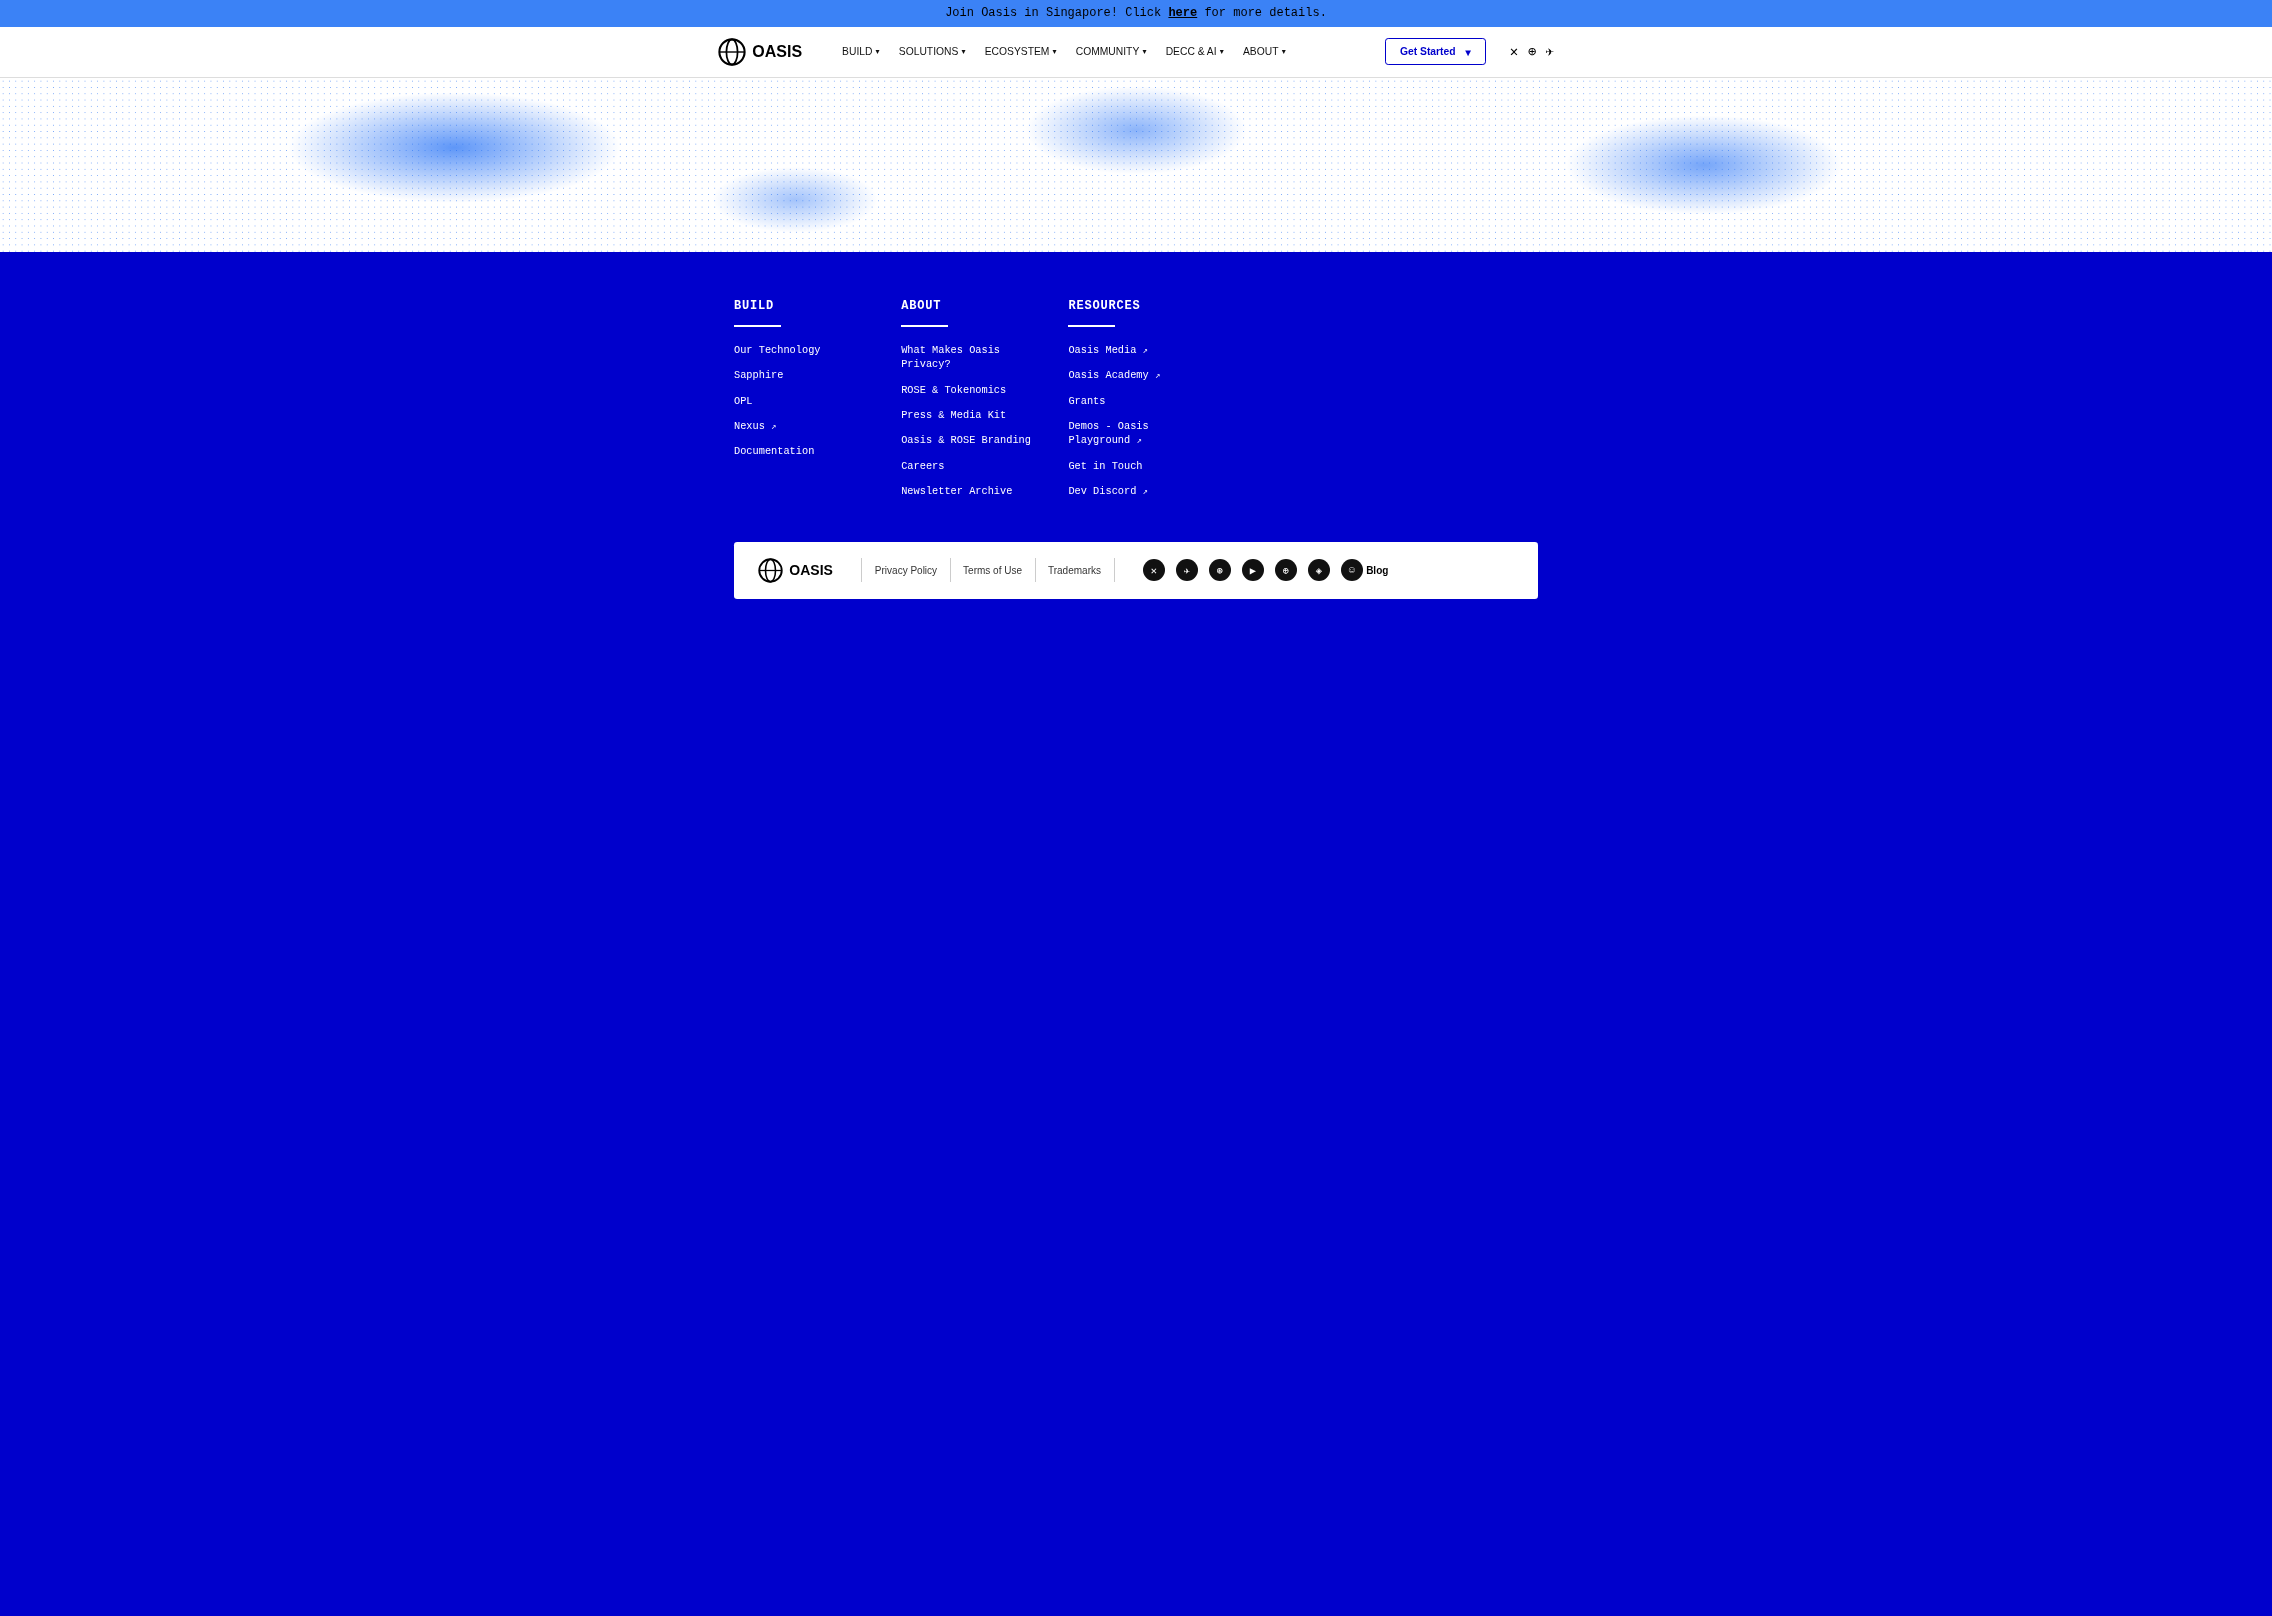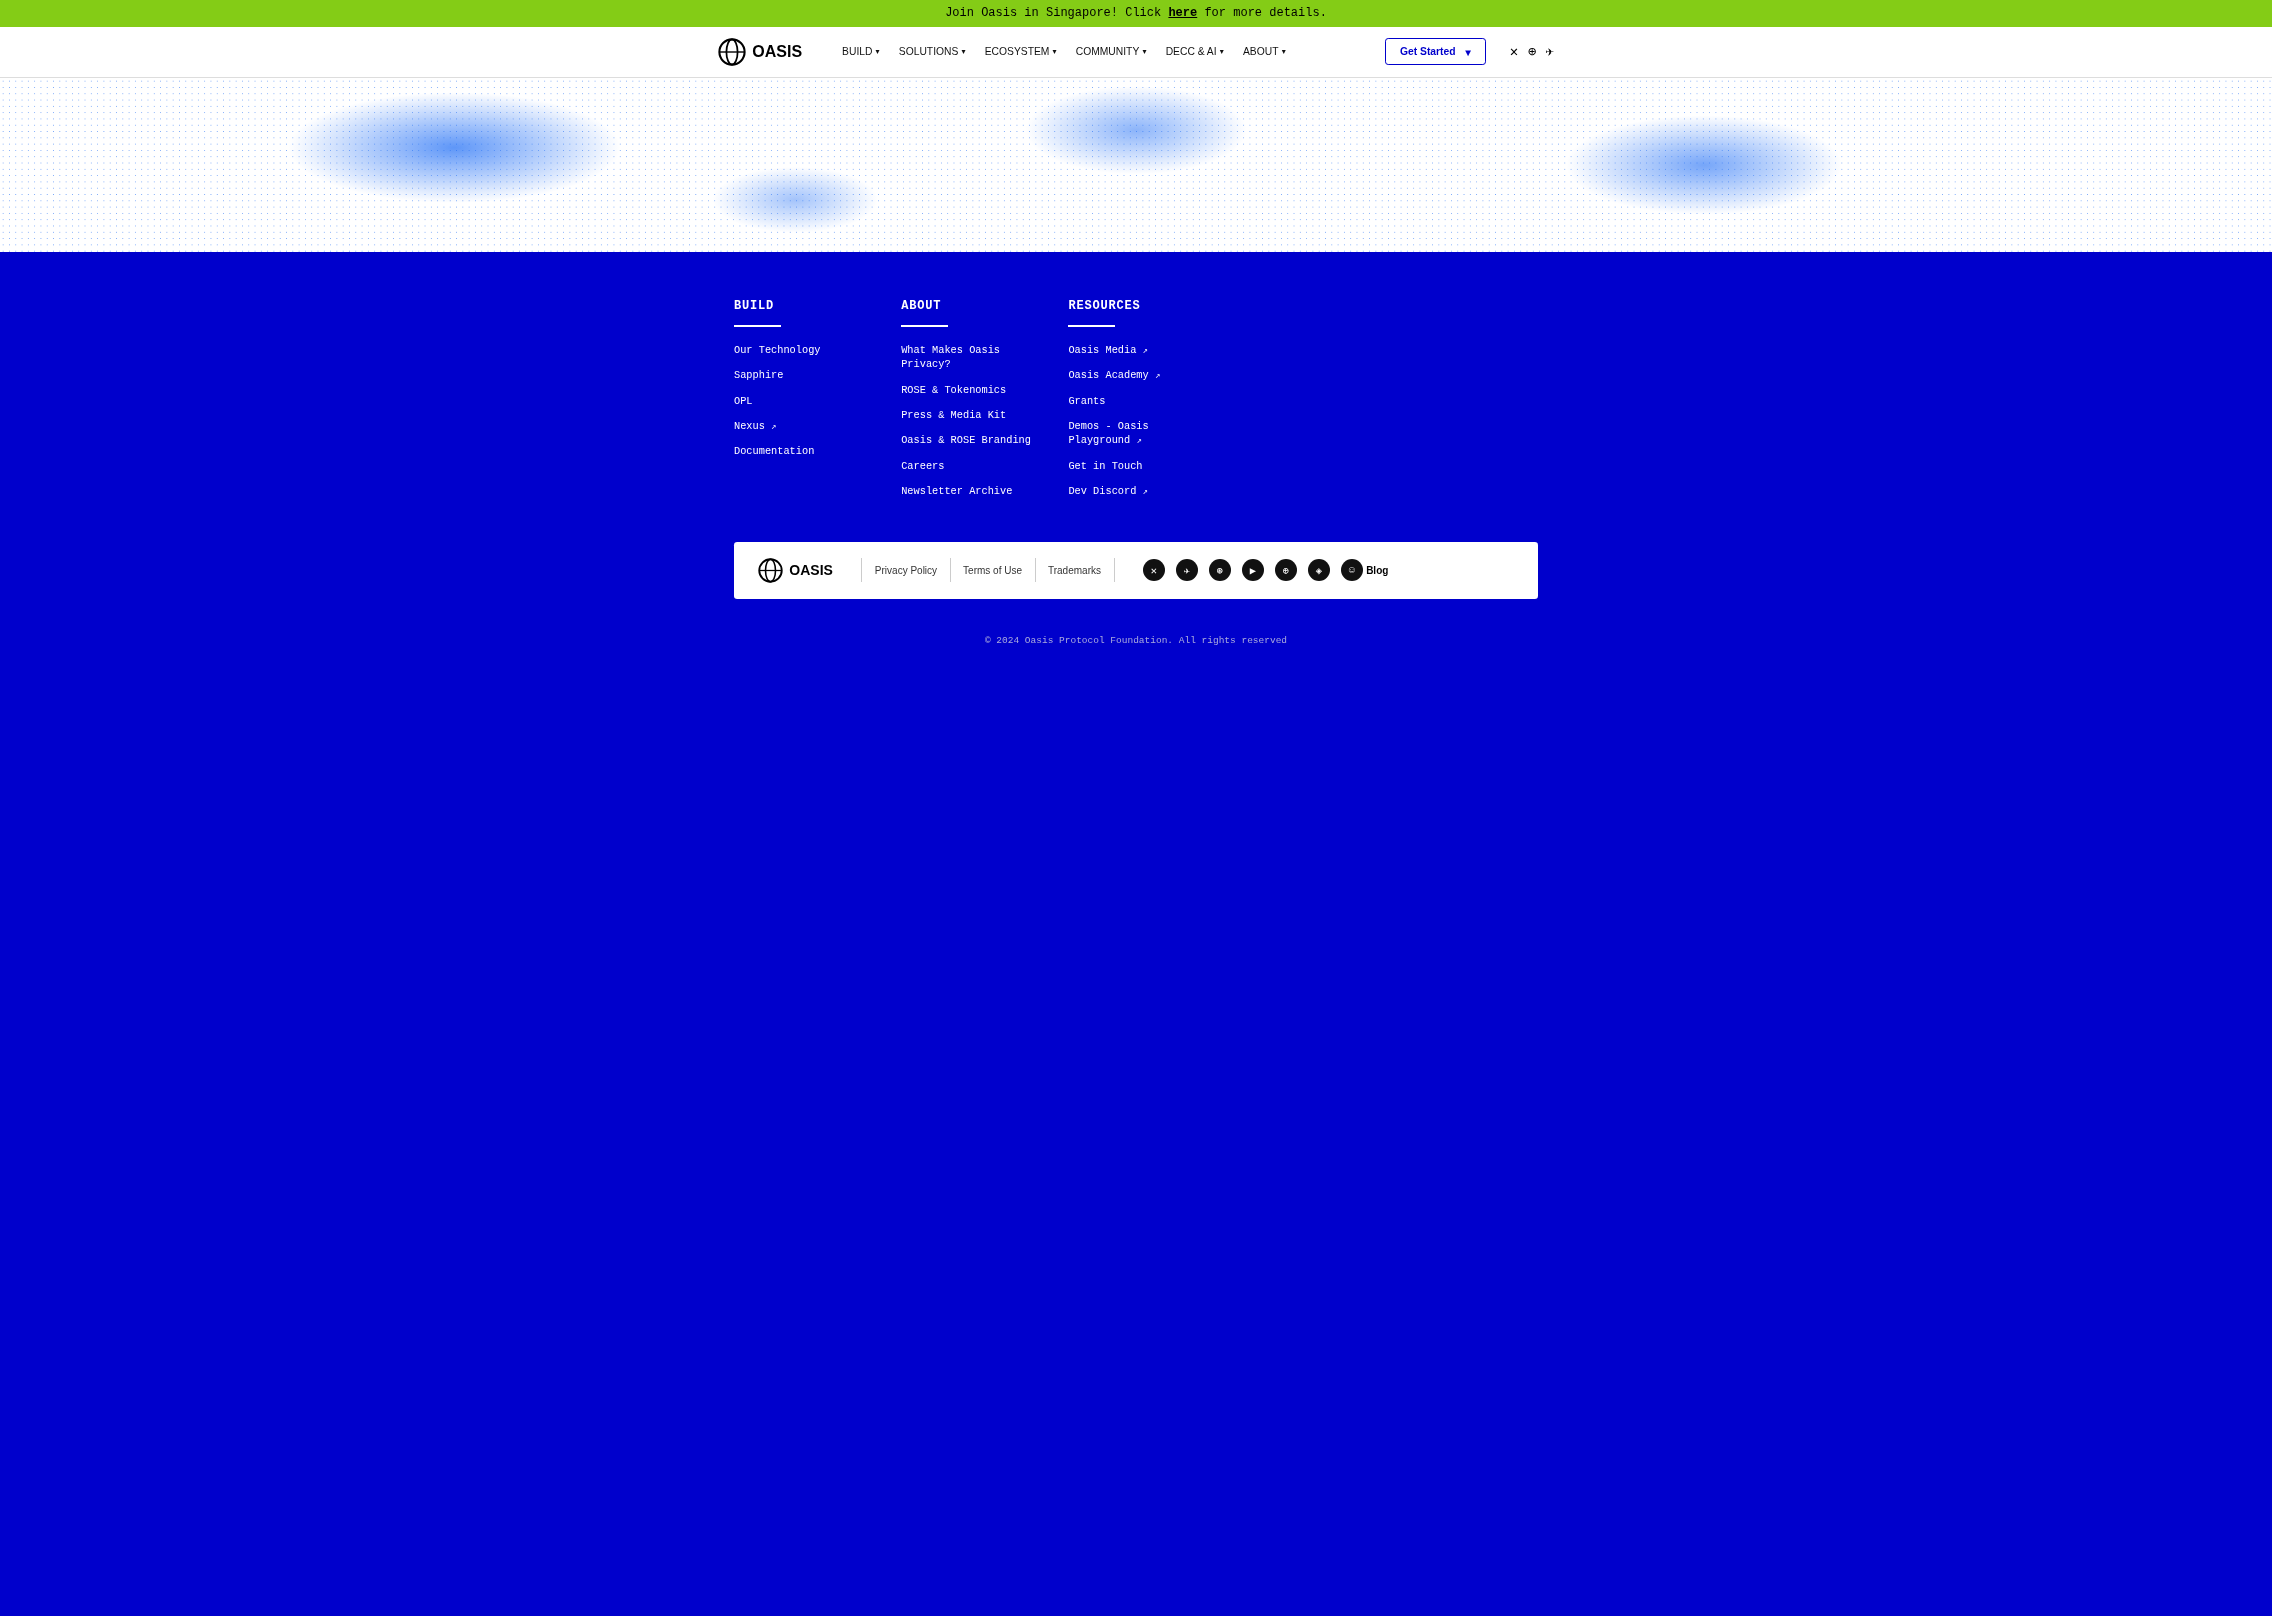--- a/index.html
+++ b/index.html
@@ -1,20 +1,20 @@
 <!DOCTYPE html>
 <html style="font-size:12.6px"><head>
   <meta charset="utf-8">
   <style>
     * { margin: 0; padding: 0; box-sizing: border-box; }
     body { font-family: 'Courier New', Courier, monospace; background: #0000cc; overflow-x: hidden; }
 
     
     .announcement-bar {
-      background: #84cc16;
+      background: #3b82f6;
       text-align: center;
       padding: 6.3px 16px;
       font-size: 12px;
       color: #000;
     }
     .announcement-bar a { color: #000; font-weight: bold; }
 
     
     .nav-wrapper {
       background: #fff;
@@ -327,15 +327,14 @@
         <div class="bottom-icon">⊛</div>
         <div class="bottom-icon">▶</div>
         <div class="bottom-icon">⊕</div>
         <div class="bottom-icon">◈</div>
         <div class="bottom-icon">☺</div>
       </div>
       <span class="bottom-blog">Blog</span>
     </div>
   </div>
 
-  <div class="copyright">© 2024 Oasis Protocol Foundation. All rights reserved</div>
 </div>
 
 
 </body></html>

